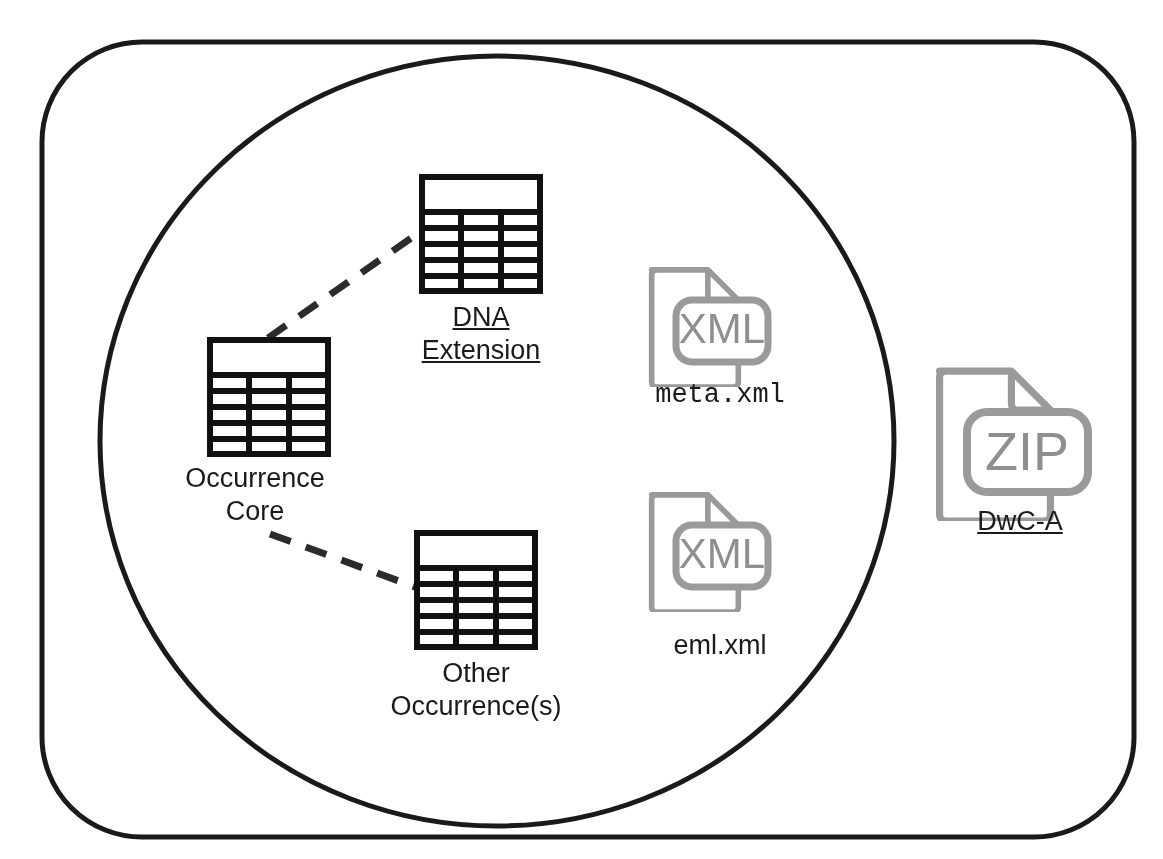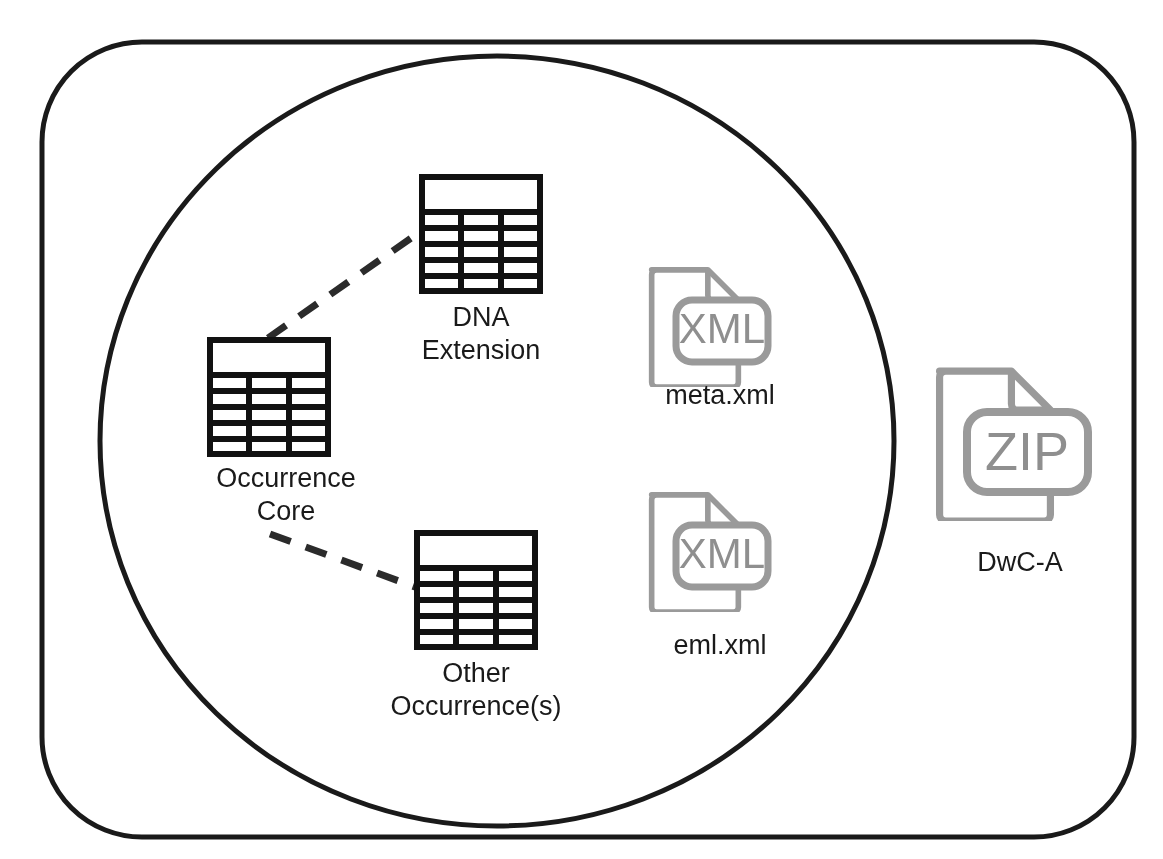--- a/index.html
+++ b/index.html
@@ -96,28 +96,28 @@
     </g>
 
     <g>
       <use href="#fileicon" x="931" y="365" width="128" height="156"></use>
       <rect x="967" y="412" width="121" height="80" rx="20" ry="20" fill="#ffffff" stroke="#9a9a9a" stroke-width="8"></rect>
       <text x="1027" y="470" text-anchor="middle" font-family="Liberation Sans, sans-serif" font-size="54" fill="#8f8f8f">ZIP</text>
     </g>
 
   </svg>
 
-  <div class="node-label" style="left:381px; top:301px; width:200px;">DNA
+  <div class="node-label" style="left:381px; top:301px; width:200px;text-decoration:underline;">DNA
 Extension</div>
 
-  <div class="node-label" style="left:186px; top:462px; width:200px;">Occurrence
+  <div class="node-label" style="left:155px; top:462px; width:200px;">Occurrence
 Core</div>
 
   <div class="node-label" style="left:376px; top:657px; width:200px;">Other
 Occurrence(s)</div>
 
-  <div class="node-label" style="left:595px; top:379px; width:250px;">meta.xml</div>
+  <div class="node-label" style="left:595px; top:379px; width:250px;font-family:Liberation Mono, monospace;">meta.xml</div>
 
   <div class="node-label" style="left:595px; top:603px; width:250px;margin-top:26px;">eml.xml</div>
 
-  <div class="node-label" style="left:895px; top:546px; width:250px;">DwC-A</div>
+  <div class="node-label" style="left:895px; top:505px; width:250px;text-decoration:underline;">DwC-A</div>
 
 </div>
 
 </body></html>

